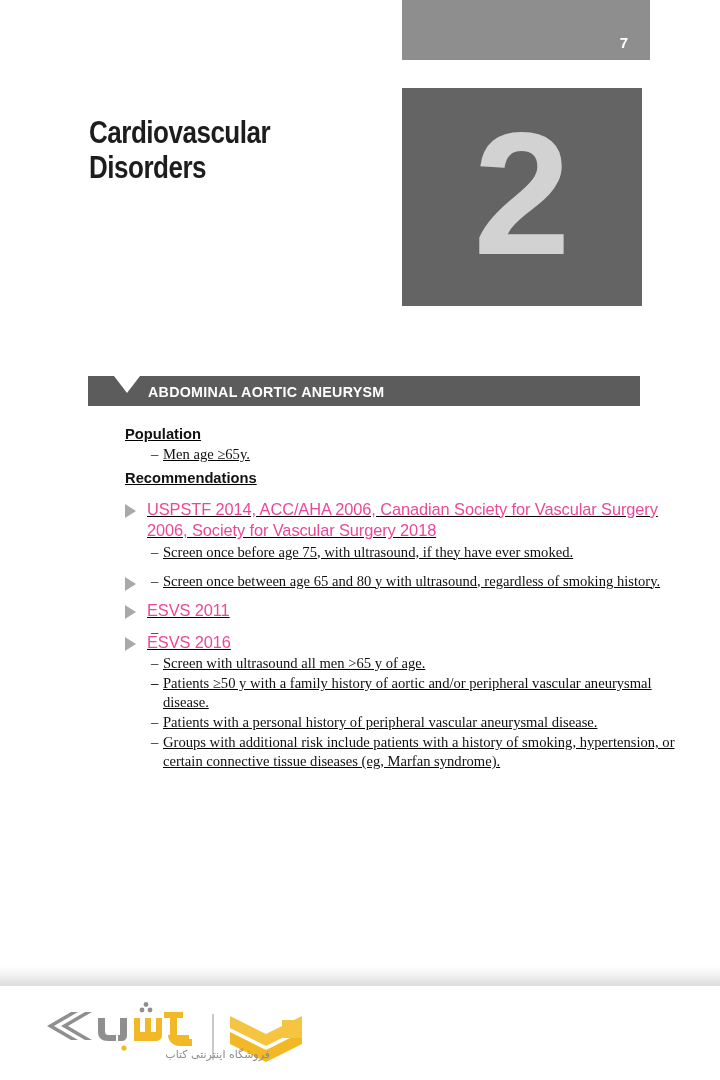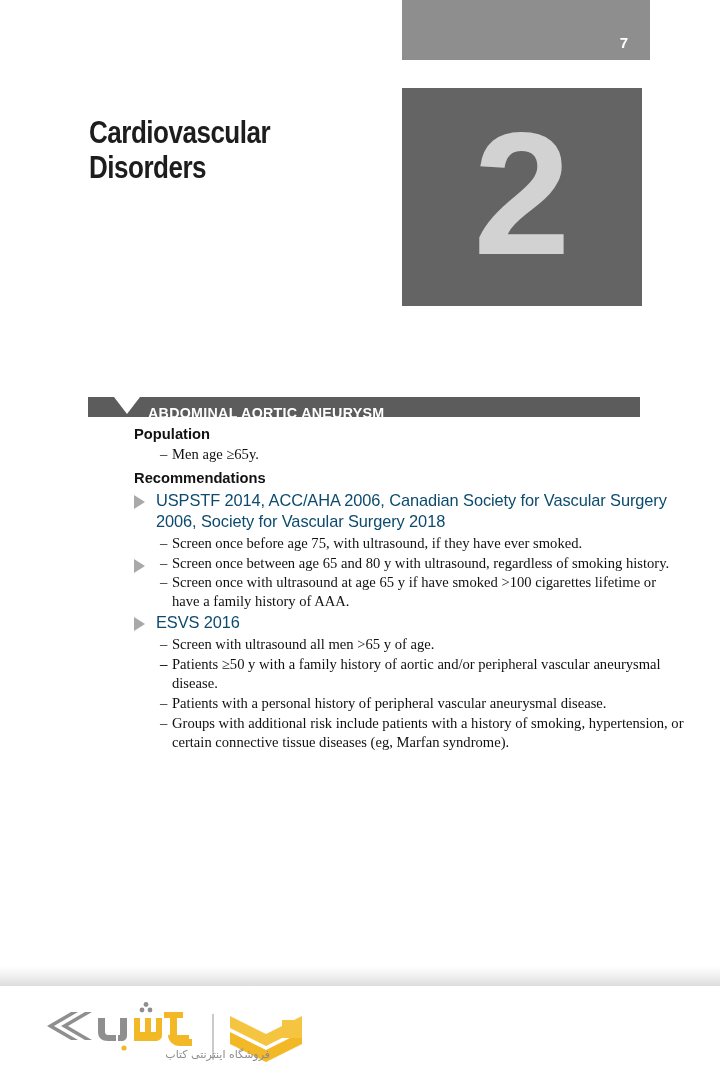--- a/index.html
+++ b/index.html
@@ -76,23 +76,22 @@
     line-height:1.14;
     letter-spacing:-0.6px;
     transform:scaleX(0.84);
     transform-origin:left top;
   }
 
   
   .sec-bar {
     position:absolute;
     left:88px; top:376px;
-    width:552px; height:20px;
+    width:552px; height:30px;
     background:#5c5c5c;
-    margin-top:21px;
   }
   .sec-notch {
     position:absolute;
     left:26px; top:0;
     width:0; height:0;
     border-left:13px solid transparent;
     border-right:13px solid transparent;
     border-top:17px solid #ffffff;
   }
   .sec-title {
@@ -103,22 +102,23 @@
     font-weight:bold;
     font-size:15px;
     letter-spacing:0.3px;
     transform:scaleX(0.95);
     transform-origin:left top;
   }
 
   
   .content {
     position:absolute;
-    left:134px; top:424px;
+    left:125px; top:424px;
     width:552px;
+    text-decoration:underline;
   }
   .grp-head {
     color:#121212;
     font-family:"Liberation Sans", sans-serif;
     font-weight:bold;
     font-size:15.5px;
     line-height:1.32;
     margin-bottom:0px;
     transform:scaleX(0.95);
     transform-origin:left top;
@@ -136,22 +136,22 @@
   }
   .sub .dash {
     position:absolute;
     left:26px; top:0;
   }
 
   
   .org {
     position:relative;
     padding-left:22px;
-    margin-top:1px;
-    color:#0c4a6e;
+    margin-top:10px;
+    color:#ec4899;
     font-family:"Liberation Sans", sans-serif;
     font-size:16.4px;
     line-height:1.30;
     letter-spacing:-0.1px;
   }
   .org .tri {
     position:absolute;
     left:0; top:5px;
     width:0; height:0;
     border-top:7px solid transparent;
@@ -235,23 +235,26 @@
     </div>
 
     <div class="org">
       <span class="tri"></span>
     </div>
     <div class="sub">
       <span class="dash">–</span>
       <span>Screen once between age 65 and 80 y with ultrasound, regardless of smoking history.</span>
     </div>
 
-    <div class="sub">
-      <span class="dash">–</span>
-      <span>Screen once with ultrasound at age 65 y if have smoked &gt;100 cigarettes lifetime or have a family history of AAA.</span>
+    <div class="org">
+      <span class="tri"></span>
+      <span>ESVS 2011</span>
+    </div>
+    <div class="sub">
+      <span class="dash">–</span>
     </div>
 
     <div class="org">
       <span class="tri"></span>
       <span>ESVS 2016</span>
     </div>
     <div class="sub">
       <span class="dash">–</span>
       <span>Screen with ultrasound all men &gt;65 y of age.</span>
     </div>

